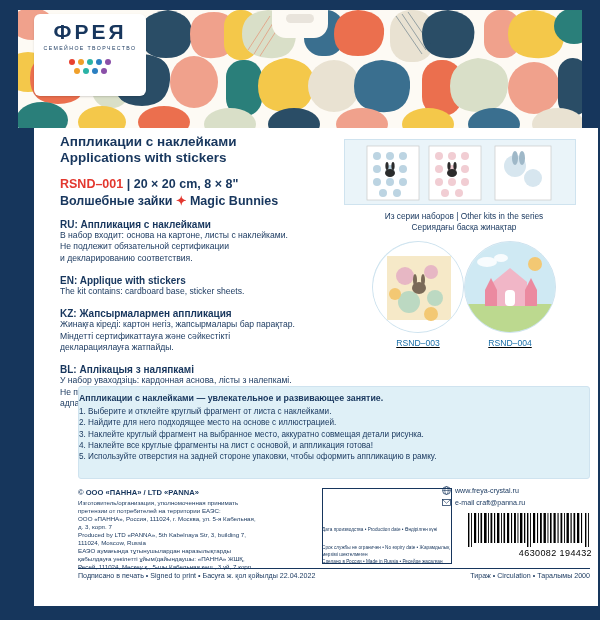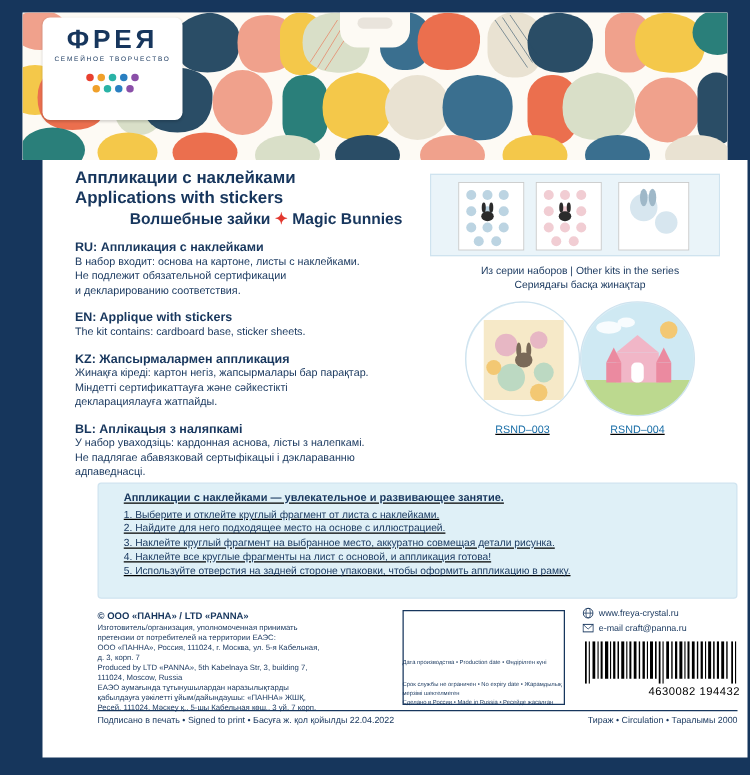--- a/index.html
+++ b/index.html
@@ -58,21 +58,21 @@
     background:#ffffff;
     margin-left:16px;
   }
 
   
   .title-ru { font-size:13.5px; font-weight:bold; color:#17365d; }
   .title-en { font-size:13.5px; font-weight:bold; color:#17365d; margin-top:1px;}
   .code-line { margin-top:12px; font-size:12.5px; font-weight:bold; color:#e3382f; }
   .code-line .sep { color:#17365d; font-weight:bold; }
   .code-line .dims { color:#17365d; font-weight:bold; }
-  .name-line { font-size:12.5px; font-weight:bold; color:#17365d; margin-top:2px;text-align:right;}
+  .name-line { font-size:12.5px; font-weight:bold; color:#17365d; margin-top:2px;}
   .name-line .star { color:#e3382f; }
 
   .lang-block { margin-top:11px; }
   .lang-head { font-size:10px; font-weight:bold; color:#17365d; }
   .lang-body { font-size:8.6px; color:#17365d; line-height:1.32; }
 
   
   .kit-comp-head {
     font-size:8.3px; color:#17365d; text-align:left;
   }
@@ -90,22 +90,21 @@
     width:92px; height:92px; border-radius:50%;
     background:#dff0f7; border:1px solid #cfe3ef;
     position:relative; overflow:hidden;
   }
   .kit-code { margin-top:5px; font-size:8.6px; color:#1b6fa8; }
 
   
   .instr {
     position:absolute; left:44px; top:258px; width:512px; height:93px;
     background:#dff0f7; border:1px solid #cfe3ef; border-radius:3px;
-    padding:6px 20px;
-    text-decoration:underline;
+    padding:6px 0;
   }
   .instr-title { font-size:8.8px; font-weight:bold; color:#17365d; }
   .instr-sub { font-size:8.6px; font-weight:bold; color:#17365d; margin-top:3px;}
   .instr-list { margin:3px 0 0 0; padding:0; list-style:none; }
   .instr-list li { font-size:8.2px; color:#17365d; line-height:1.38; }
 
   
   .legal { position:absolute; left:44px; top:360px; width:228px; }
   .legal-strong { font-size:7.6px; font-weight:bold; color:#17365d; }
   .legal-text { font-size:6.2px; color:#17365d; line-height:1.28; margin-top:2px;}
@@ -118,21 +117,21 @@
   .prod-note {
     position:absolute; left:288px; top:398px; width:130px;
     font-size:4.7px; color:#17365d; line-height:1.5;
   }
   .prod-note2 {
     position:absolute; left:288px; top:416px; width:130px;
     font-size:4.7px; color:#17365d; line-height:1.5;
   }
 
   
-  .contacts { position:absolute; left:432px; top:358px; width:128px; }
+  .contacts { position:absolute; left:408px; top:358px; width:128px; }
   .contact-row { display:flex; align-items:center; gap:4px; font-size:7.1px; color:#17365d; margin-bottom:3px;}
   .c-ico { width:9px; height:9px; flex:0 0 9px; }
 
   
   .barcode { position:absolute; left:432px; top:385px; width:126px; height:45px; }
   .barcode svg { display:block; }
   .barcode-num { font-size:9px; letter-spacing:0.4px; color:#000; text-align:right; margin-top:1px;}
 
   
   .bottom-line {
@@ -225,20 +224,25 @@
         <i style="background:#8a4fa8"></i>
     </div>
   </div>
 
   <div class="sheet">
 
     <div style="position:absolute;left:26px;top:6px;width:262px;">
       <div class="title-ru">Аппликации с наклейками</div>
       <div class="title-en">Applications with stickers</div>
 
+      <div class="code-line">
+        <span>RSND–001</span>
+        <span class="sep">|</span>
+        <span class="dims">20 × 20 cm, 8 × 8"</span>
+      </div>
       <div class="name-line">
         <span>Волшебные зайки</span>
         <span class="star">✦</span>
         <span>Magic Bunnies</span>
       </div>
 
       <div class="lang-block">
         <div class="lang-head">
           <span>RU:</span>
           <span>Аппликация с наклейками</span>

